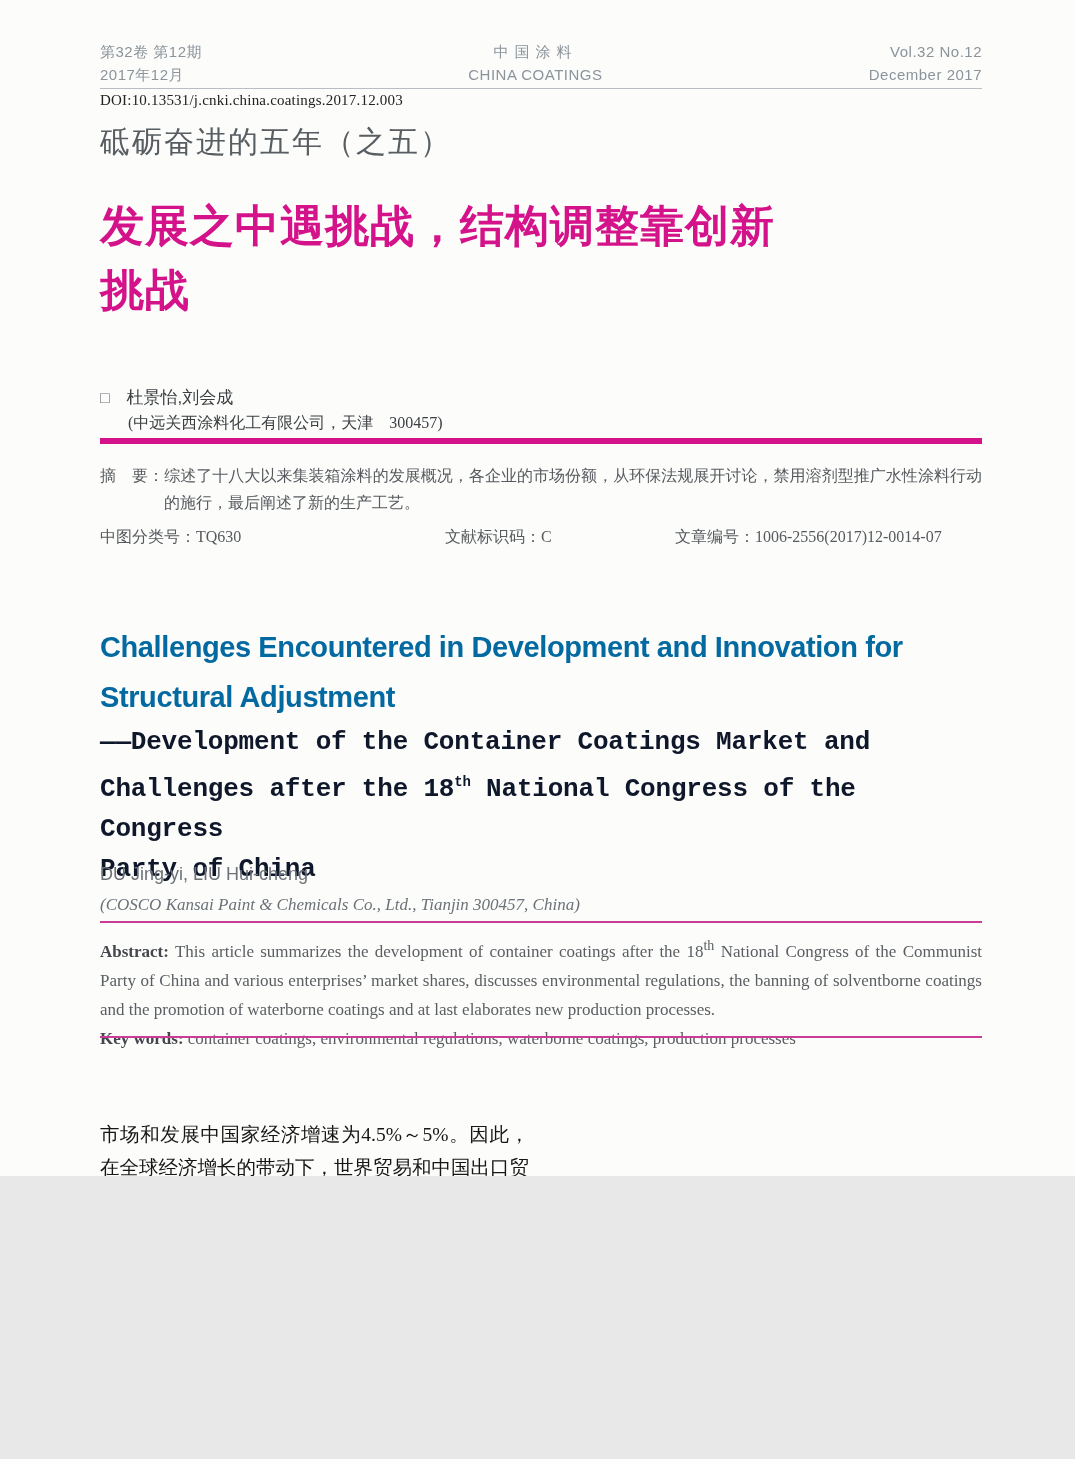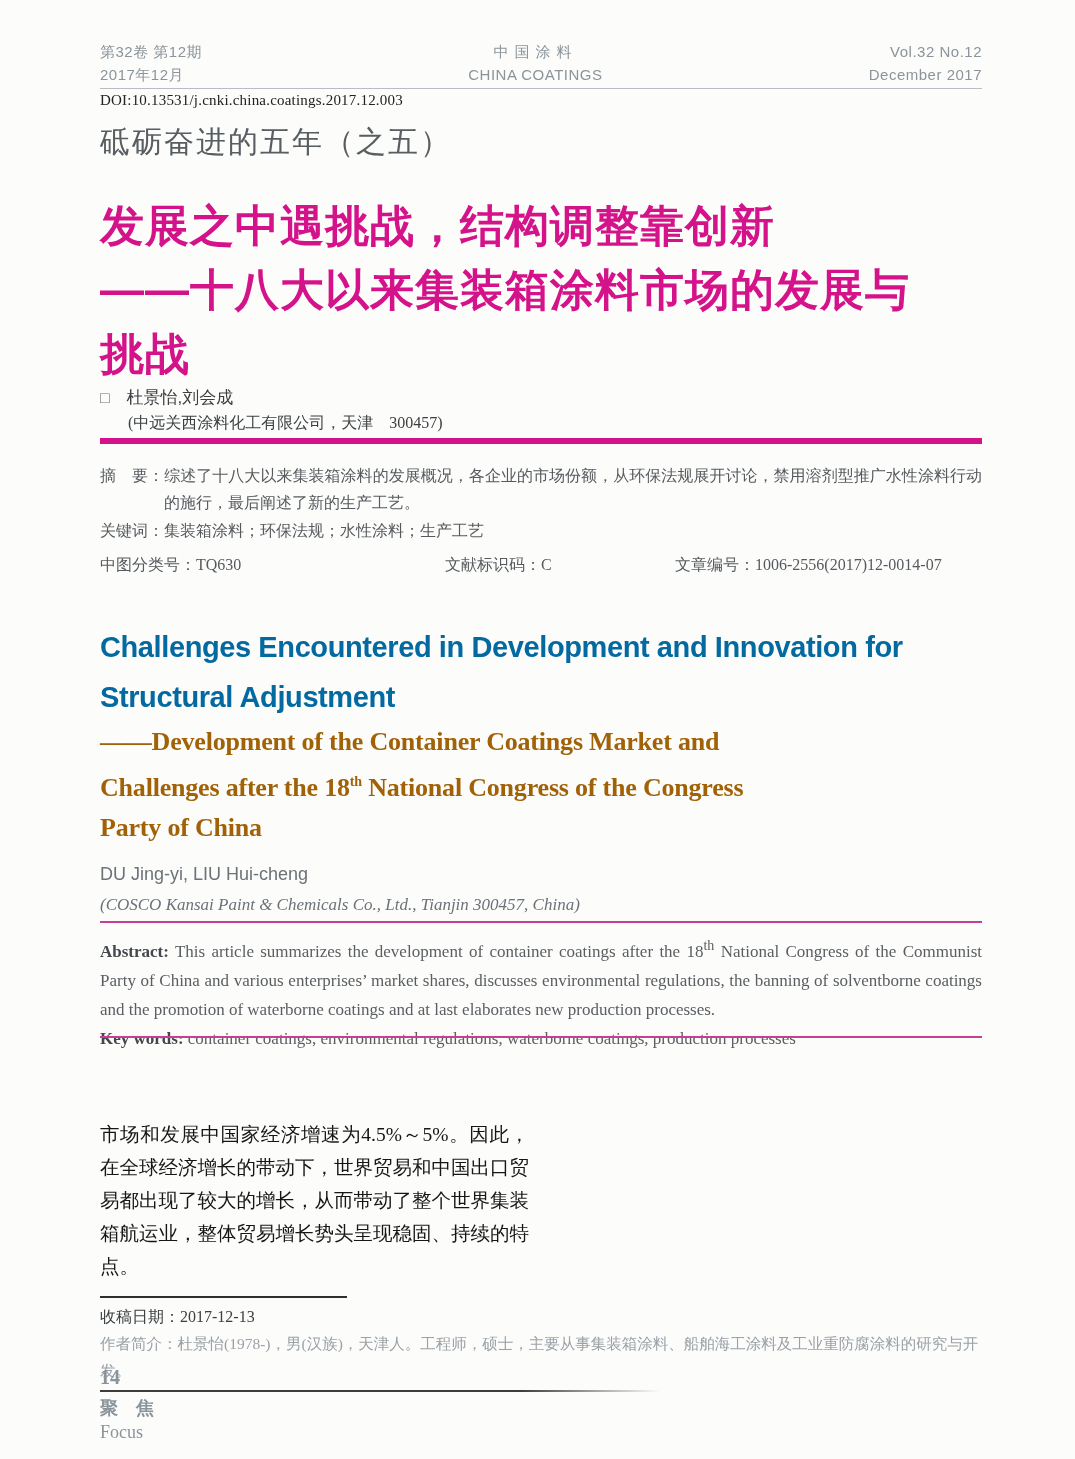--- a/index.html
+++ b/index.html
@@ -1,20 +1,20 @@
 <!DOCTYPE html>
 <html><head>
 <meta charset="utf-8">
 <style>
   * { margin: 0; padding: 0; box-sizing: border-box; }
   html, body { background: #e8e8e8; }
   .page {
     position: relative;
     width: 1075px;
-    height: 1459px;
+    height: 1176px;
     margin: 0 auto;
     background: #fcfcfb;
     font-family: "Liberation Serif", serif;
     overflow: hidden;
   }
   .abs { position: absolute; left: 100px; width: 882px; }
 
   
   .hdr-row { top: 40px; display: flex; justify-content: space-between;
     font-family: "Liberation Sans", sans-serif; font-size: 15px; line-height: 23px;
@@ -43,22 +43,22 @@
   .cn-abstract .hang { padding-left: 64px; text-indent: -64px; text-align: justify; }
   .cn-keywords { margin-top: 1px; }
   .class-row { display: flex; margin-top: 7px; }
   .class-row .c1 { width: 345px; }
   .class-row .c2 { width: 230px; }
   .class-row .c3 { flex: 1; }
 
   
   .en-title { top: 622px; font-family: "Liberation Sans", sans-serif;
     font-size: 29px; font-weight: bold; color: #0369a1; line-height: 50px; letter-spacing: -0.4px; }
-  .en-subtitle { top: 722px; font-family: Liberation Serif, serif;
-    font-size: 26px; font-weight: bold; color: #a16207; line-height: 40px; letter-spacing: -0.2px; }
+  .en-subtitle { top: 722px; font-family: Liberation Mono, monospace;
+    font-size: 26px; font-weight: bold; color: #0f172a; line-height: 40px; letter-spacing: -0.2px; }
   .en-subtitle sup, .en-abstract sup { font-size: 14px; }
 
   .en-authors { top: 864px; font-family: "Liberation Sans", sans-serif;
     font-size: 18px; color: #6b7278; }
   .en-affil { top: 895px; font-style: italic; font-size: 17px; color: #6b7278; }
 
   .thin-rule-top { top: 921px; height: 2px; background: #c93d96; }
   .thin-rule-bottom { top: 1036px; height: 2px; background: #c93d96; }
 
   
@@ -109,35 +109,33 @@
       <div>December 2017</div>
     </div>
   </div>
   <div class="abs hdr-rule"></div>
   <div class="abs doi">DOI:10.13531/j.cnki.china.coatings.2017.12.003</div>
 
   <div class="abs banner">砥砺奋进的五年（之五）</div>
 
   <h1 class="abs cn-title">
     <div>发展之中遇挑战，结构调整靠创新</div>
-    <div>——十八大以来集装箱涂料市场的发展与</div>
     <div>挑战</div>
   </h1>
 
   <div class="abs authors-cn">
     <span class="marker">□</span>
     <span>杜景怡,刘会成</span>
   </div>
   <div class="abs affil-cn">(中远关西涂料化工有限公司，天津　300457)</div>
 
   <div class="abs thick-rule"></div>
 
   <div class="abs cn-abstract">
     <p class="hang"><span>摘　要：</span><span>综述了十八大以来集装箱涂料的发展概况，各企业的市场份额，从环保法规展开讨论，禁用溶剂型推广水性涂料行动的施行，最后阐述了新的生产工艺。</span></p>
-    <p class="cn-keywords"><span>关键词：</span><span>集装箱涂料；环保法规；水性涂料；生产工艺</span></p>
     <div class="class-row">
       <span class="c1">中图分类号：TQ630</span>
       <span class="c2">文献标识码：C</span>
       <span class="c3">文章编号：1006-2556(2017)12-0014-07</span>
     </div>
   </div>
 
   <h2 class="abs en-title">
     <div>Challenges Encountered in Development and Innovation for</div>
     <div>Structural Adjustment</div>

